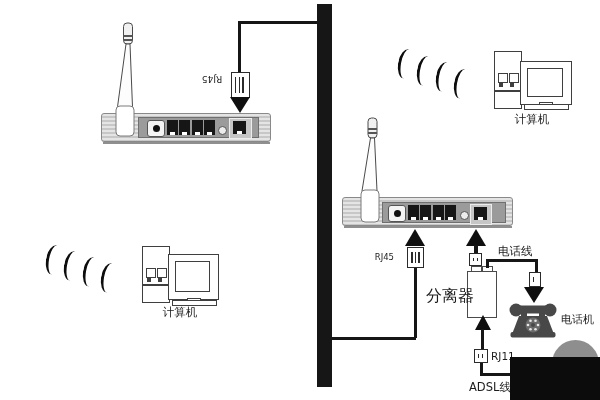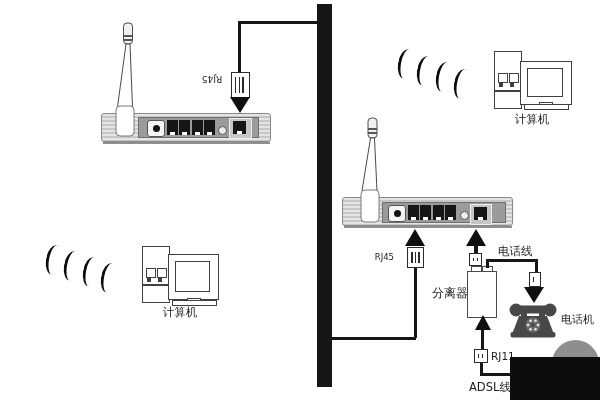--- a/index.html
+++ b/index.html
@@ -153,21 +153,21 @@
   <div class="conn" style="left:469px;top:253px;width:13px;height:13px;">
     <div class="stripes"></div>
   </div>
   <div class="ln" style="left:474px;top:266px;width:3px;height:6px;"></div>
   <div class="lbl" style="left:498px;top:245px;font-size:11.5px;">电话线</div>
 
   <div class="nub" style="left:471px;top:266px;width:9px;height:6px;"></div>
   <div class="nub" style="left:482px;top:266px;width:9px;height:6px;"></div>
   <div class="nub" style="left:477px;top:310px;width:9px;height:6px;"></div>
   <div class="splitter" style="left:467px;top:271px;width:28px;height:45px;"></div>
-  <div class="lbl right" style="left:426px;top:287px;width:42px;font-size:12px;">分离器</div>
+  <div class="lbl right" style="left:426px;top:287px;width:42px;font-size:16px;">分离器</div>
 
   <div class="ln" style="left:486px;top:261px;width:3px;height:7px;"></div>
   <div class="ln" style="left:486px;top:259px;width:52px;height:3px;"></div>
   <div class="ln" style="left:535px;top:260px;width:3px;height:13px;"></div>
   <div class="conn" style="left:529px;top:272px;width:12px;height:15px;">
     <div class="stripes"></div>
   </div>
   <div class="arr dn" style="left:524px;top:287px;"></div>
   <svg class="abs" style="left:507px;top:299px;" width="52" height="39" viewBox="0 0 52 39">
     <g fill="#484848">

